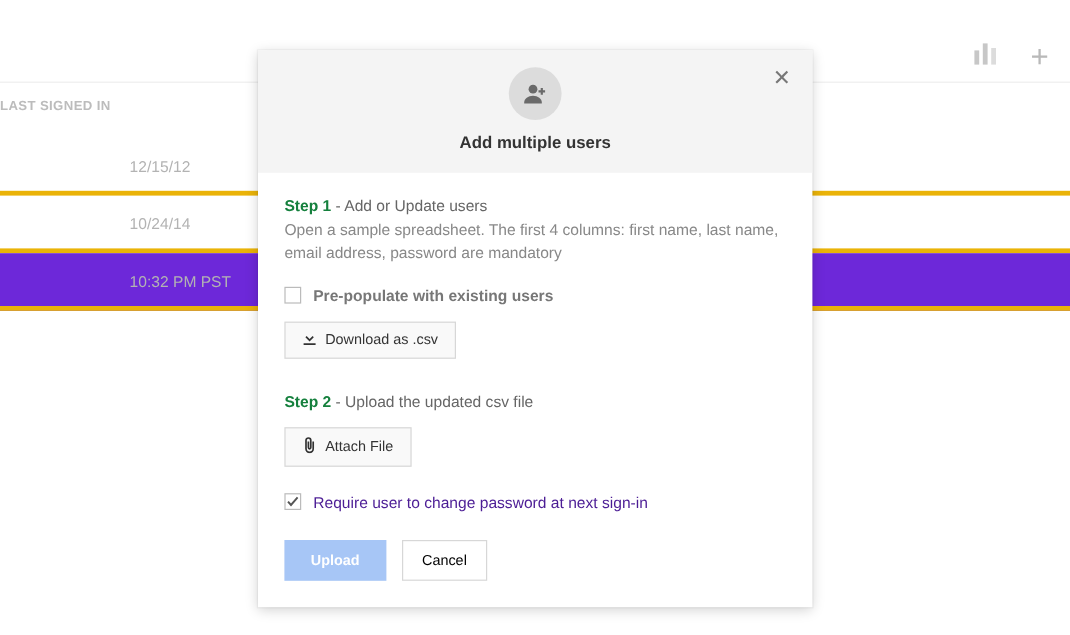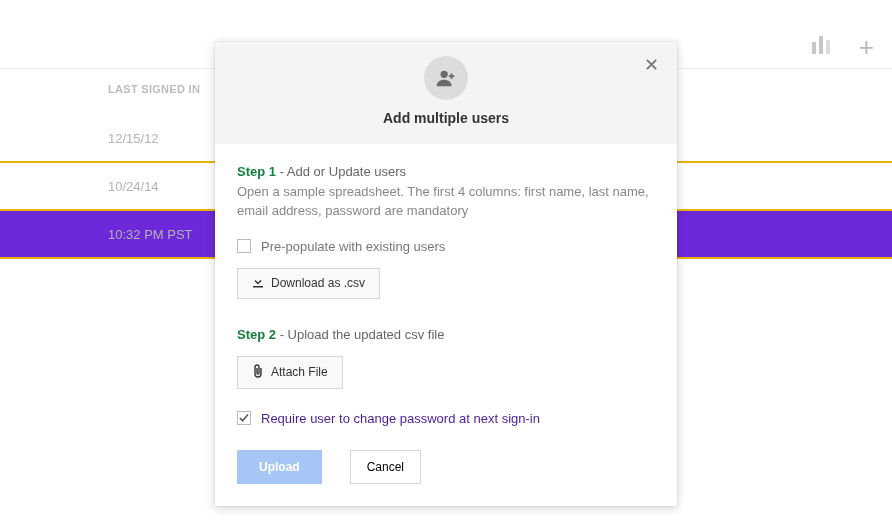--- a/index.html
+++ b/index.html
@@ -39,30 +39,29 @@
     }
     .bg-divider {
       height: 1px; background: #eee;
       margin-bottom: 14px;
     }
     .bg-heading {
       font-size: 11px;
       font-weight: bold;
       letter-spacing: 0.3px;
       color: #bcbcbc;
-      padding-left: 108px;
       margin-bottom: 20px;
     }
     .bg-row {
       font-size: 13px;
       color: #b3b3b3;
       padding-left: 108px;
       height: 48px;
       line-height: 48px;
-      border-bottom: 2px solid #eab308;
+      border-bottom: 4px solid #eab308;
     }
     .bg-row.hl {
       background: #6d28d9;
     }
     .modal {
       position: absolute;
       top: 42px;
       left: 50%;
       transform: translateX(-50%);
       width: 462px;
@@ -107,20 +106,21 @@
     }
     .step-prefix { font-weight: bold; color: #15803d; }
     .step-title { color: #666; }
     .step-desc { margin-top: 4px; color: #888; line-height: 1.45; }
     .chk-row {
       margin-top: 18px;
       display: flex;
       align-items: center;
       gap: 10px;
       color: #777;
+      font-weight: bold;
     }
     .chk {
       width: 14px; height: 14px;
       border: 1px solid #bbb;
       background: #fff;
       display: inline-flex;
       align-items: center;
       justify-content: center;
       cursor: pointer;
     }
@@ -133,21 +133,21 @@
       padding: 7px 14px;
       display: inline-flex;
       align-items: center;
       gap: 7px;
       cursor: pointer;
       font-family: inherit;
     }
     .btn-group { margin-top: 14px; }
     .step2 { margin-top: 28px; }
     .req-row { margin-top: 22px; display: flex; align-items: center; gap: 10px; color: #4c1d95; }
-    .footer { margin-top: 24px; display: flex; gap: 28px; }
+    .footer { margin-top: 24px; display: flex; gap: 13px; }
     .btn-primary {
       background: #a7c6f6;
       color: #fff;
       border: none;
       padding: 9px 22px;
       font-weight: bold;
       font-size: 12px;
       cursor: pointer;
     }
     .btn-secondary {

